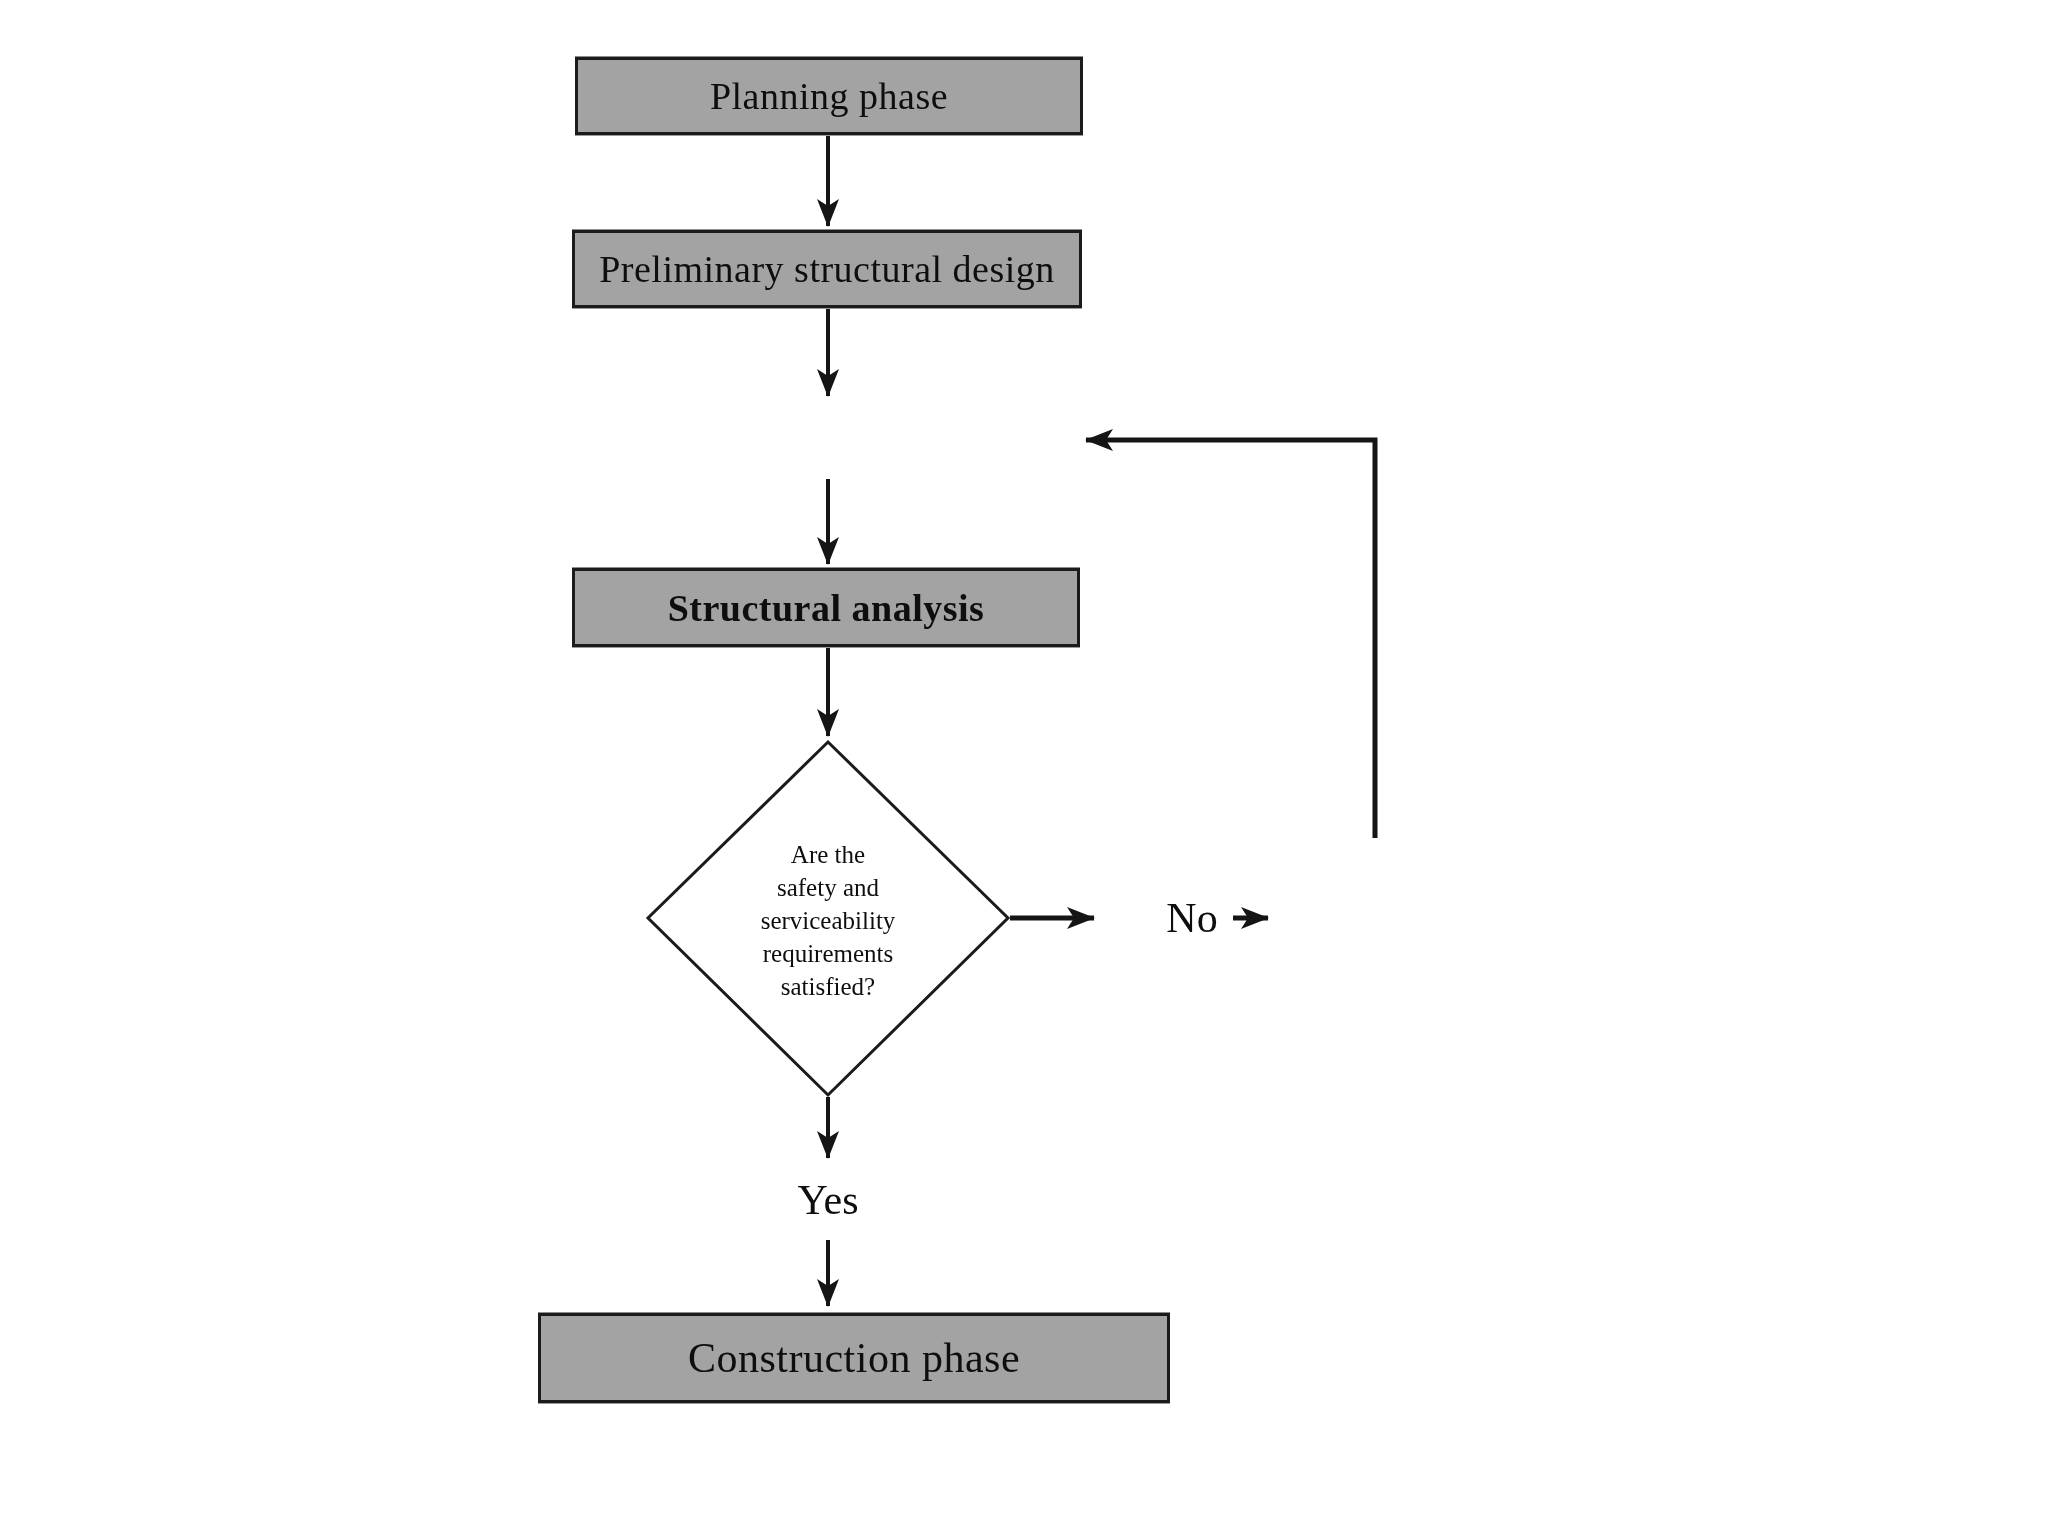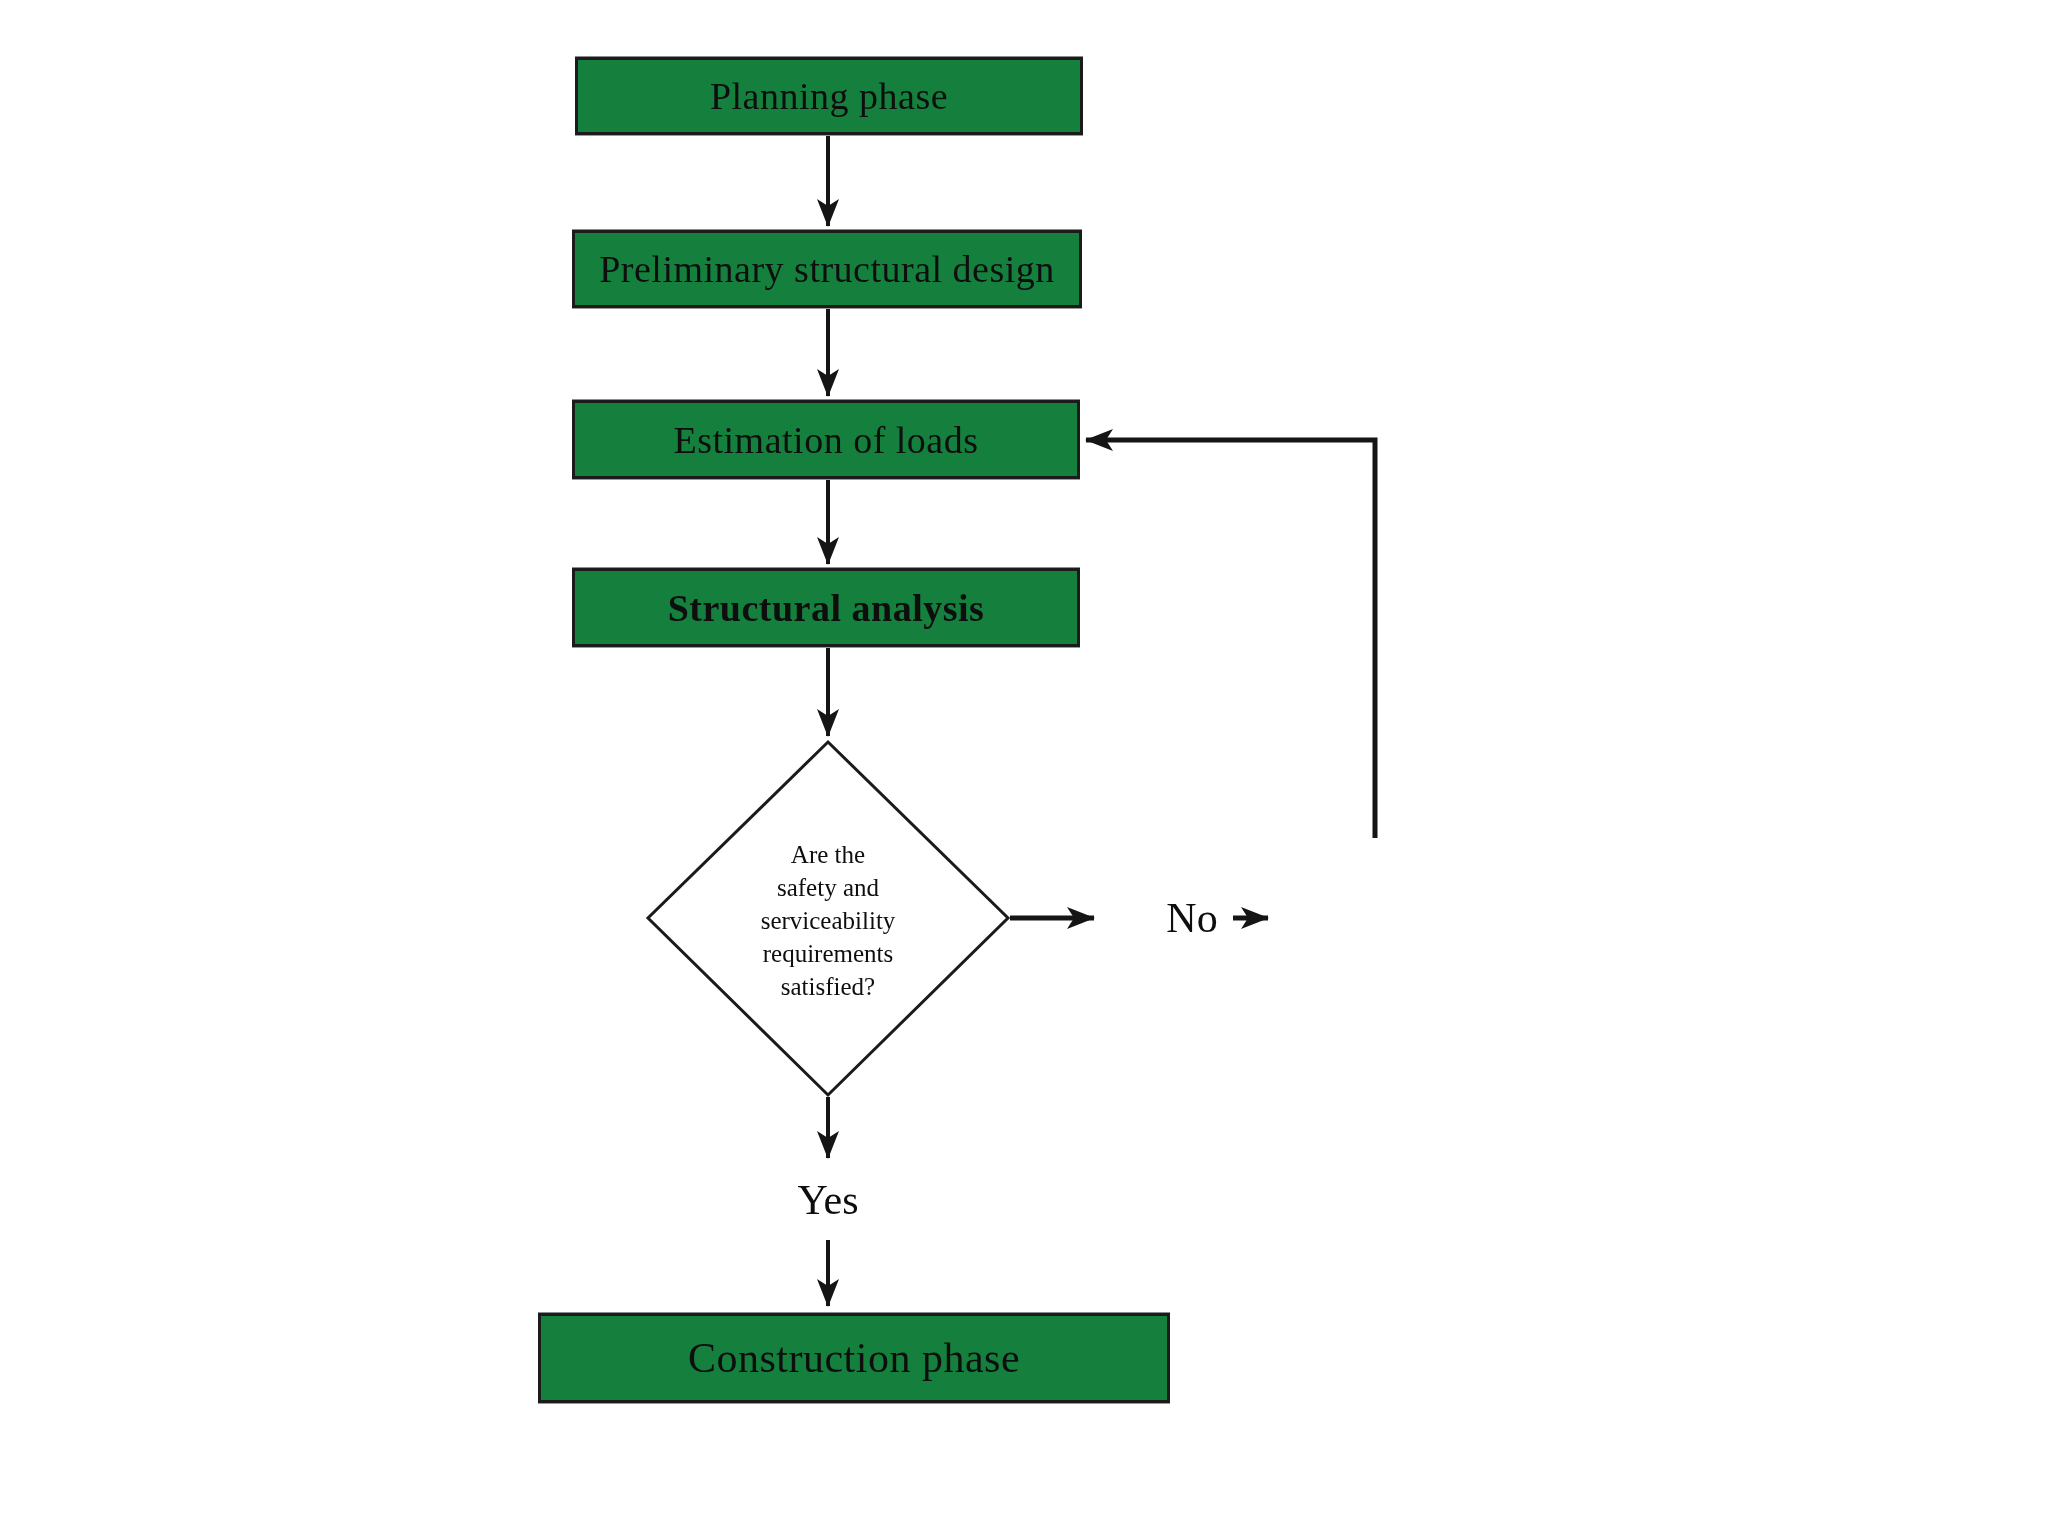--- a/index.html
+++ b/index.html
@@ -24,21 +24,21 @@
     height: 1536px;
   }
   .wires line, .wires polyline {
     stroke: #151515;
     fill: none;
   }
   .node {
     position: absolute;
     box-sizing: border-box;
     border: 3px solid #1b1b1b;
-    background: #15803d;
+    background: #a3a3a3;
     display: flex;
     align-items: center;
     justify-content: center;
     text-align: center;
     font-size: 38px;
     letter-spacing: 0.5px;
     box-shadow: 0 1px 0 #9a9a9a, 0 -1px 0 #8d8d8d;
   }
   .node.bold { font-weight: bold; }
   .node.construction { font-size: 42px; }
@@ -99,23 +99,20 @@
   </svg>
 
   <div class="node" style="left:575px; top:57px; width:508px; height:78px;">
     <span>Planning phase</span>
   </div>
 
   <div class="node" style="left:572px; top:230px; width:510px; height:78px;">
     <span>Preliminary structural design</span>
   </div>
 
-  <div class="node" style="left:572px; top:400px; width:508px; height:79px;">
-    <span>Estimation of loads</span>
-  </div>
 
   <div class="node bold" style="left:572px; top:568px; width:508px; height:79px;">
     <span>Structural analysis</span>
   </div>
 
   <div class="decision-text multiline" style="left:658px; top:760px; width:340px; height:320px;">Are the
 safety and
 serviceability
 requirements
 satisfied?</div>

